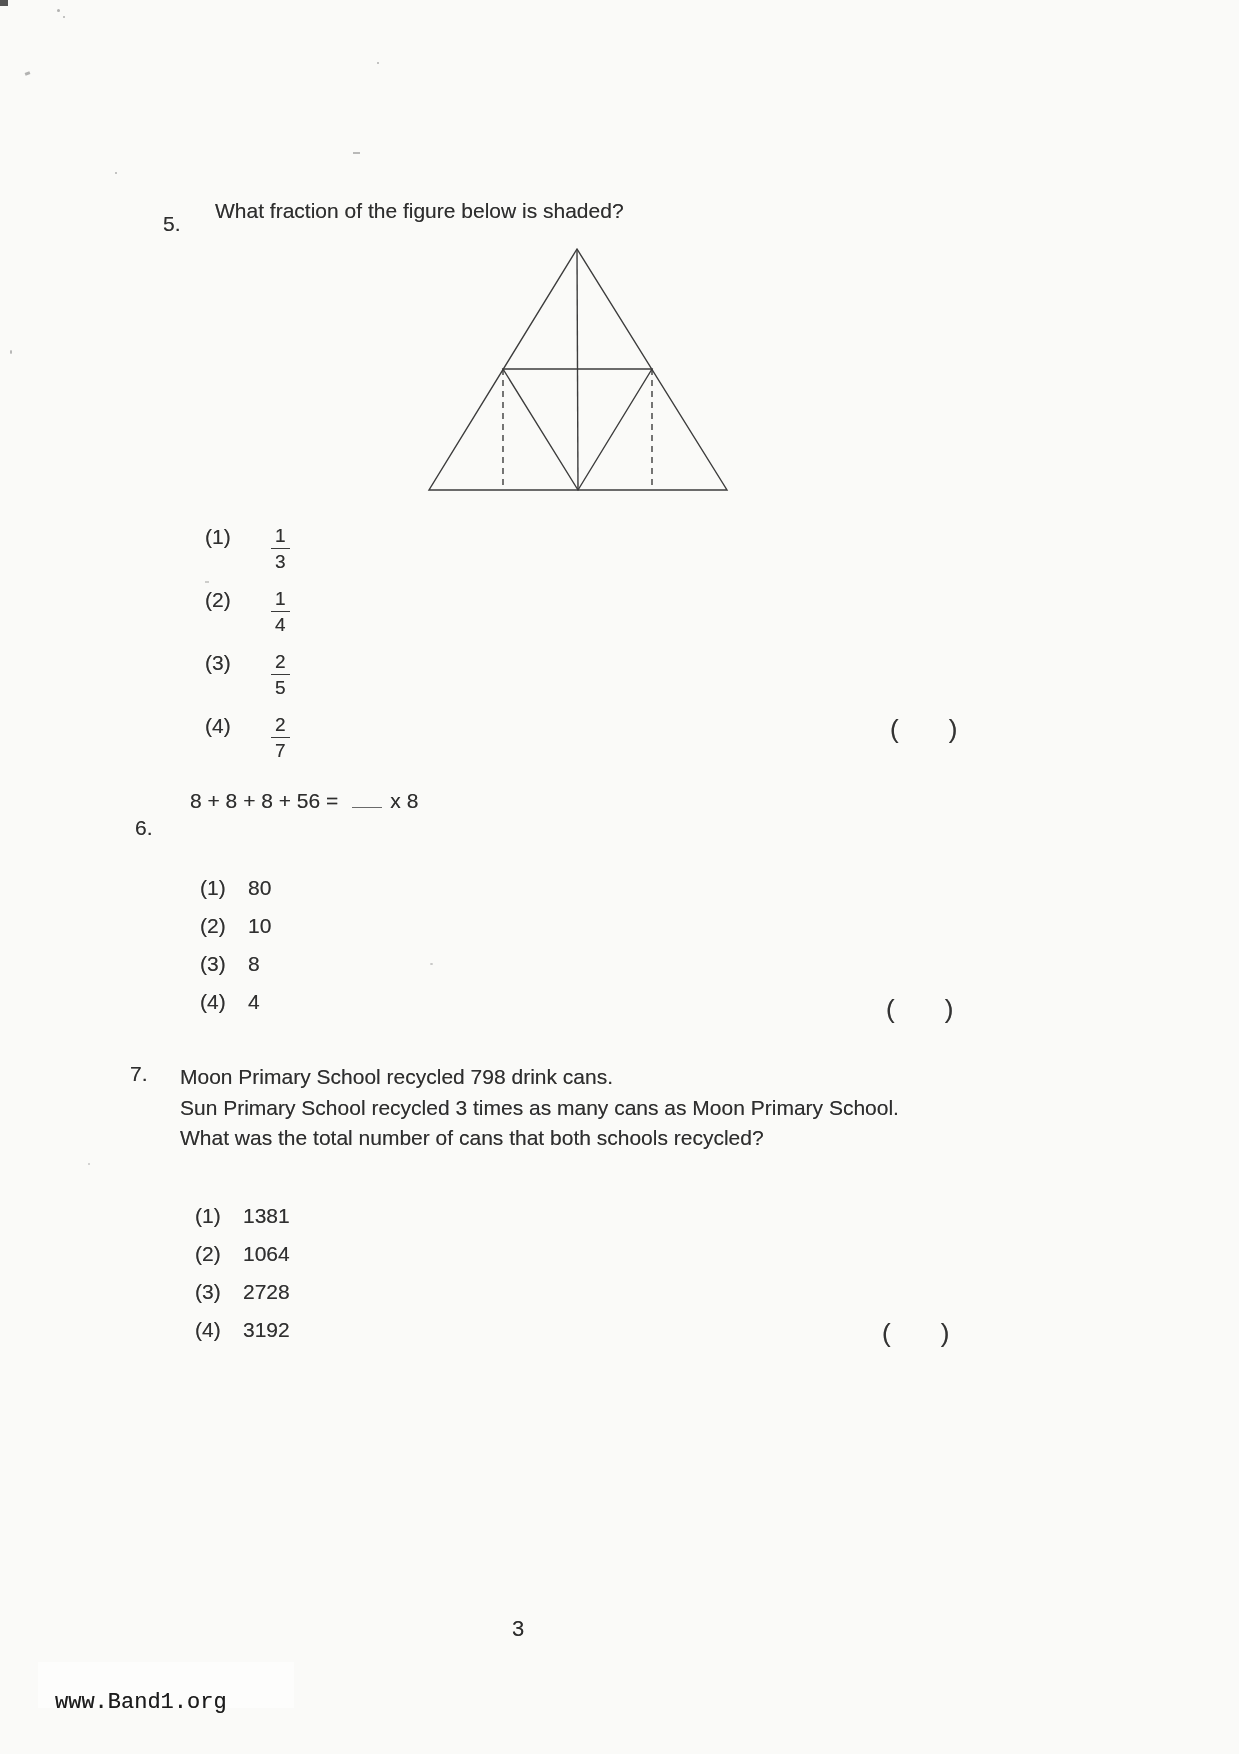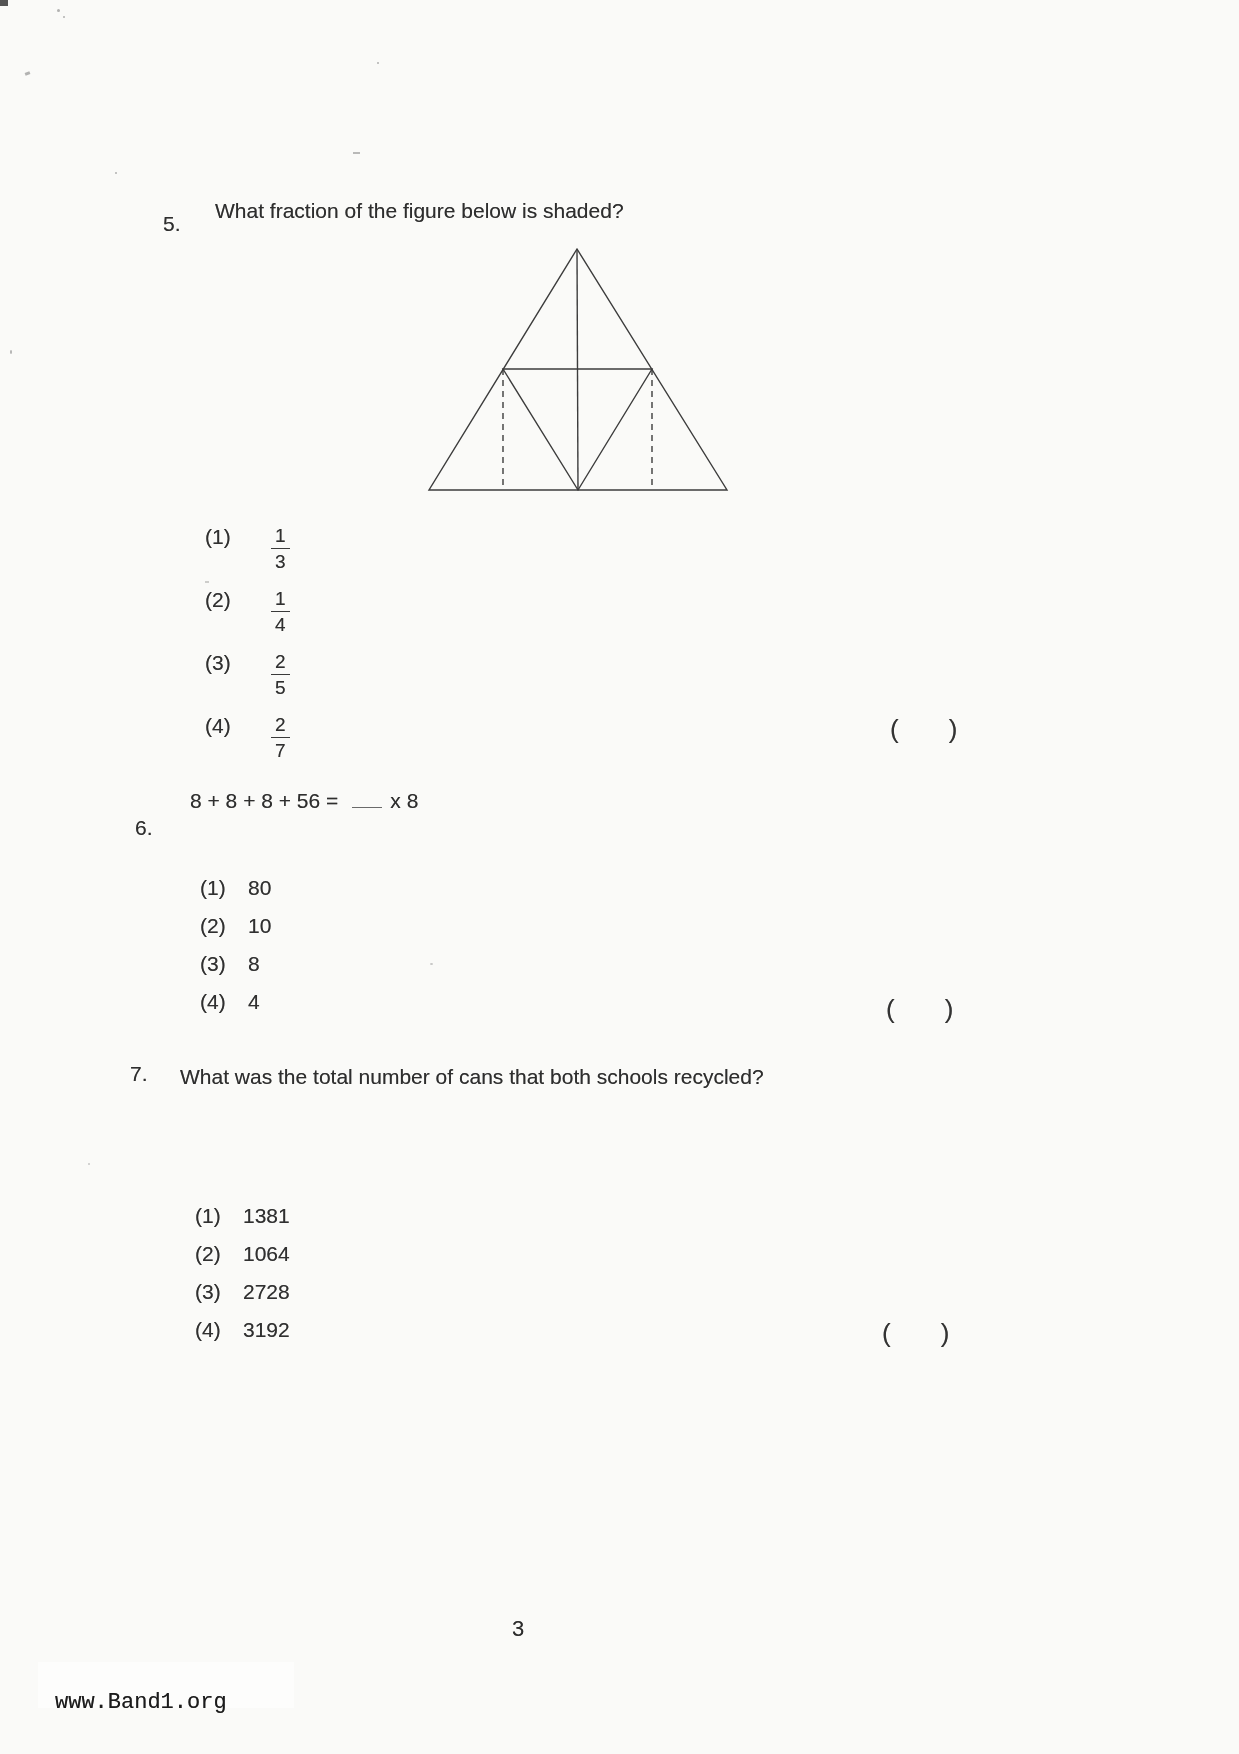--- a/index.html
+++ b/index.html
@@ -159,20 +159,22 @@
     </div>
   </div>
 
   <div class="abs bracket" style="left:886px; top:994px;">
     <span>(</span>
     <span>)</span>
   </div>
 
   <span class="abs txt" style="left:130px; top:1062px;">7.</span>
   <div class="abs txt qlines" style="left:180px; top:1062px;">
+    <div>Moon Primary School recycled 798 drink cans.</div>
+    <div>Sun Primary School recycled 3 times as many cans as Moon Primary School.</div>
     <div>What was the total number of cans that both schools recycled?</div>
   </div>
 
   <div class="abs opt-list" style="left:195px; top:1204px;">
     <div class="opt-row num-row">
       <span class="opt-label">(1)</span>
       <span class="opt-value">1381</span>
     </div>
     <div class="opt-row num-row">
       <span class="opt-label">(2)</span>

